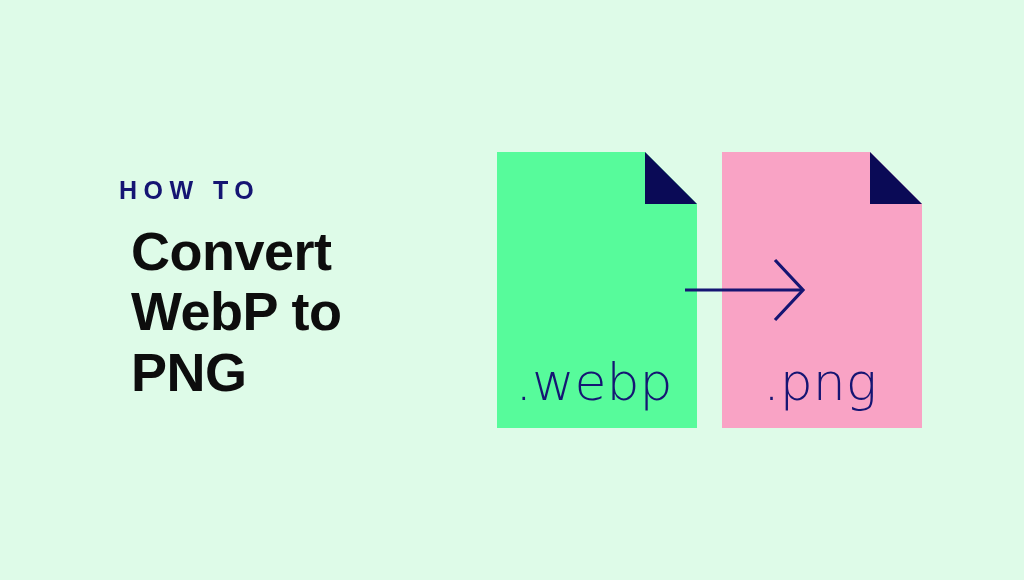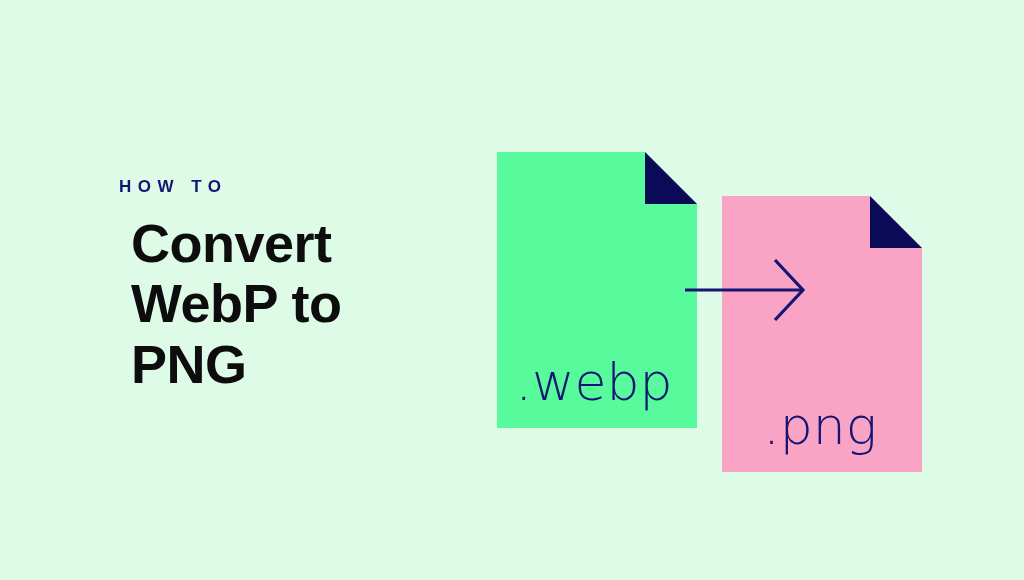--- a/index.html
+++ b/index.html
@@ -25,21 +25,21 @@
   
   .text-block {
     position: absolute;
     left: 119px;
     top: 178px;
     width: 330px;
   }
 
   .eyebrow {
     font-family: "Liberation Sans", sans-serif;
-    font-size: 17px;
+    font-size: 25px;
     font-weight: bold;
     letter-spacing: 6.5px;
     color: #151573;
     line-height: 1;
     margin: 0 0 18px 0;
     text-transform: uppercase;
   }
 
   .headline {
     font-family: "Liberation Sans", sans-serif;
@@ -67,21 +67,20 @@
     height: 276px;
     width: 200px;
   }
 
   .doc-webp {
     left: 7px;
   }
 
   .doc-png {
     left: 232px;
-    margin-top: 44px;
   }
 
   
   .doc svg {
     display: block;
     width: 200px;
     height: 276px;
   }
 
   .doc-label {

